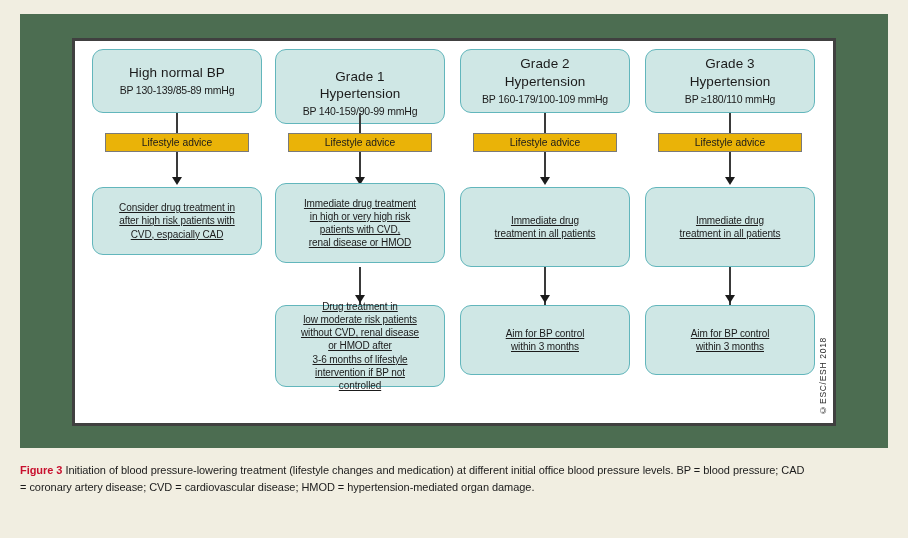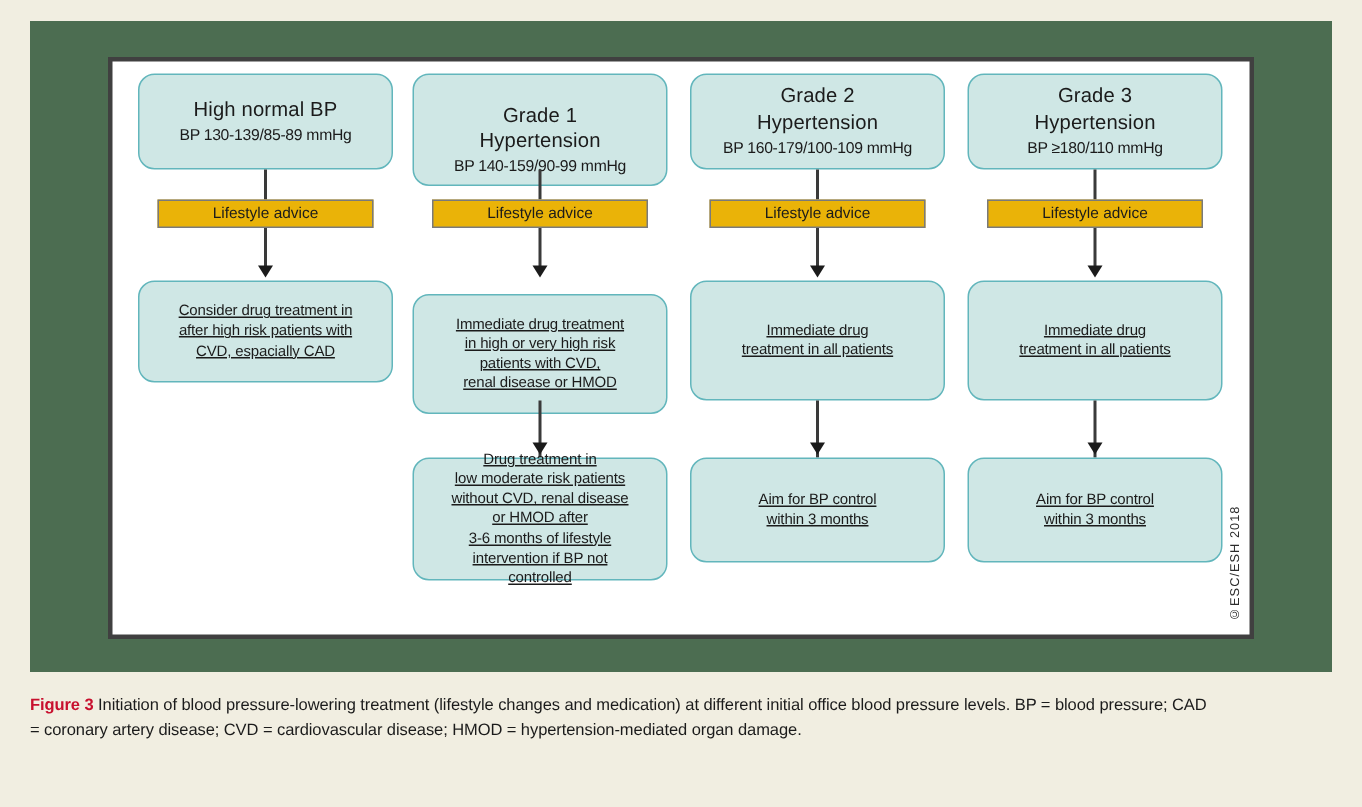--- a/index.html
+++ b/index.html
@@ -127,21 +127,21 @@
         <div class="ln hdr-sub">BP 140-159/90-99 mmHg</div>
       </div>
 
       <div class="conn" style="left:84px;top:72px;height:20px;"></div>
 
       <div class="advice" style="left:13px;top:92px;width:144px;">Lifestyle advice</div>
 
       <div class="conn" style="left:84px;top:111px;height:28px;"></div>
       <div class="arrowhead" style="left:80px;top:136px;"></div>
 
-      <div class="node" style="top:155px;height:80px;">
+      <div class="node" style="top:142px;height:80px;">
         <div class="ln body-text">Immediate drug treatment</div>
         <div class="ln body-text">in high or very high risk</div>
         <div class="ln body-text">patients with CVD,</div>
         <div class="ln body-text">renal disease or HMOD</div>
       </div>
 
       <div class="conn" style="left:84px;top:226px;height:38px;"></div>
       <div class="arrowhead" style="left:80px;top:254px;"></div>
 
       <div class="node" style="top:264px;height:82px;">

